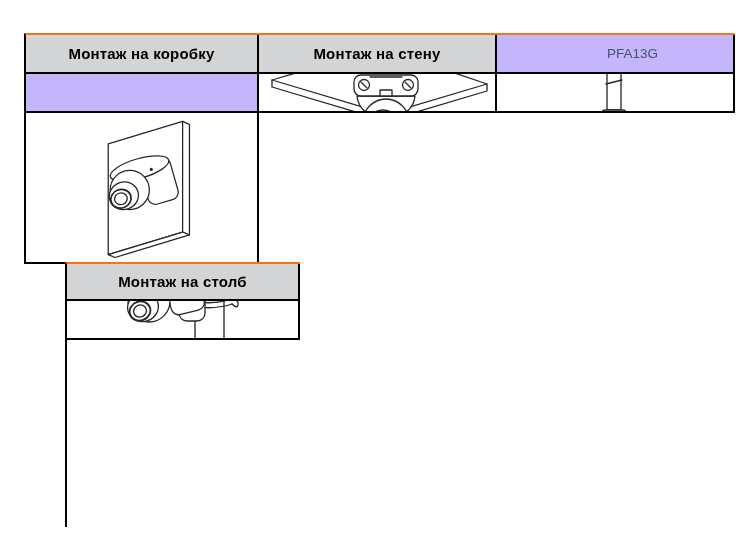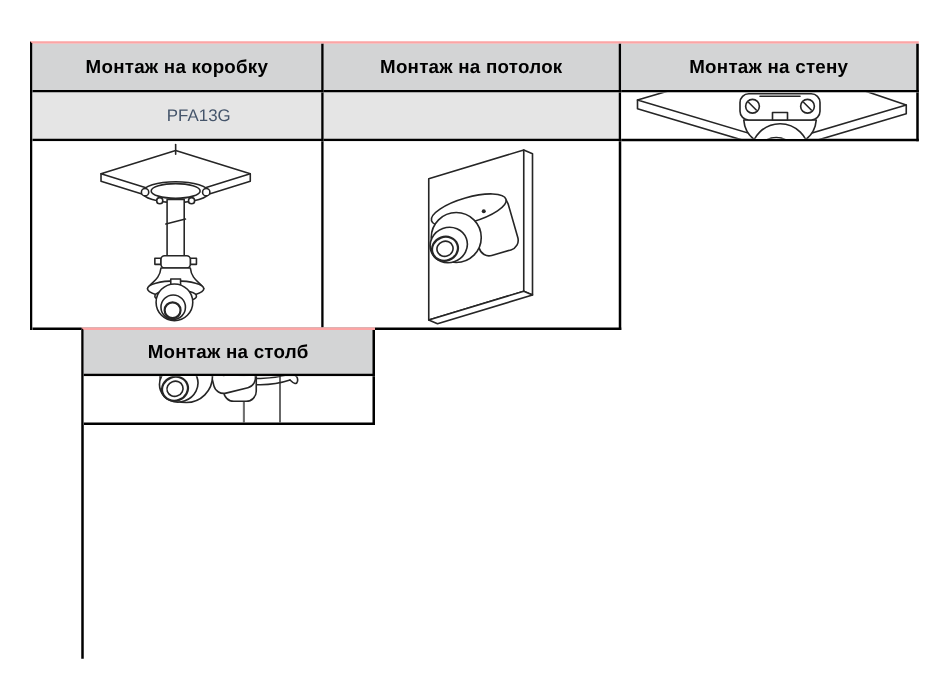--- a/index.html
+++ b/index.html
@@ -6,21 +6,21 @@
   body{
     width:747px;height:555px;
     background:#ffffff;
     font-family:"Liberation Sans", sans-serif;
     position:relative;
     overflow:hidden;
   }
   .mount-table{
     position:absolute;
     display:grid;
-    border-top:2px solid #fca5a5;
+    border-top:2px solid #f97316;
     border-left:2px solid #000;
     background:#fff;
   }
   #table-main{
     left:24px;top:33px;
     grid-template-columns:233px 238px 238px;
     grid-template-rows:39px 39px 151px;
   }
   #table-pole{
     left:24px;top:262px;
@@ -38,21 +38,21 @@
     overflow:hidden;
   }
   .cell.header{
     background:#d3d4d5;
     font-weight:bold;
     font-size:15px;
     color:#000000;
     letter-spacing:.2px;
   }
   .cell.code{
-    background:#e5e5e5;
+    background:#c4b5fd;
     font-size:13.5px;
     color:#44546A;
     padding-left:35px;
   }
   .cell.image{
     background:#ffffff;
   }
   
   .art *{
     stroke:#262626;
@@ -64,21 +64,20 @@
   .art .wf{fill:#ffffff;}
   .art .dot{fill:#262626;stroke:none;}
   .art .thick{stroke-width:1.8;}
   .art .gray{stroke:#6f6f6f;}
 </style>
 </head>
 <body>
 
 <div class="mount-table" id="table-main">
   <div class="cell header">Монтаж на коробку</div>
-  <div class="cell header">Монтаж на потолок</div>
   <div class="cell header">Монтаж на стену</div>
 
   <div class="cell code">PFA13G</div>
   <div class="cell code"></div>
 
   <div class="cell image">
     <svg class="art" width="231" height="149" viewBox="0 0 231 149">
 
       <path d="M119,25 V33"></path>
       <path d="M119,30 L10,62 L124,96 L225,66 Z"></path>

